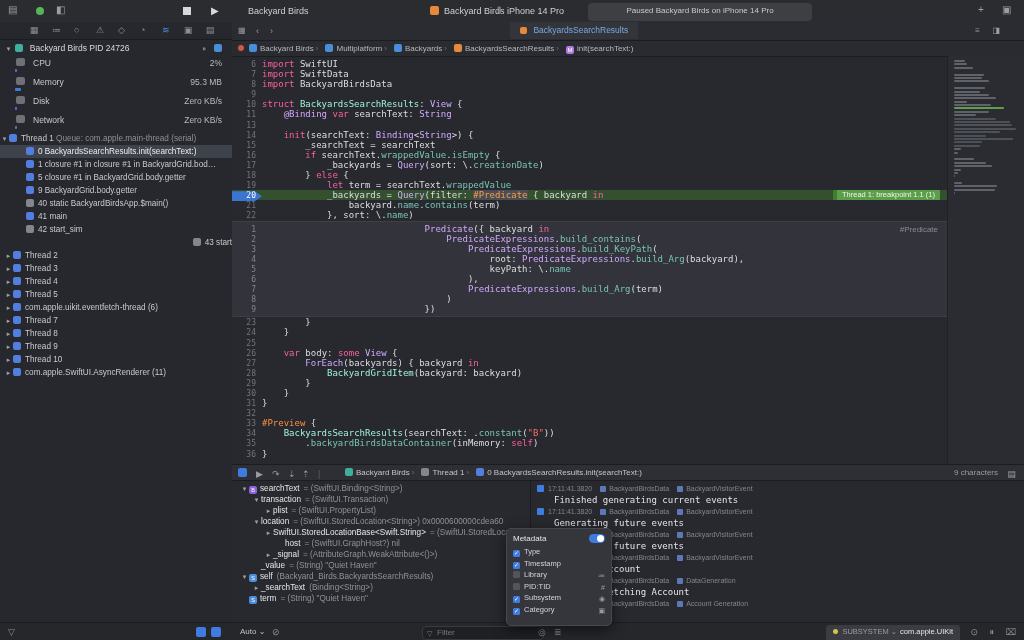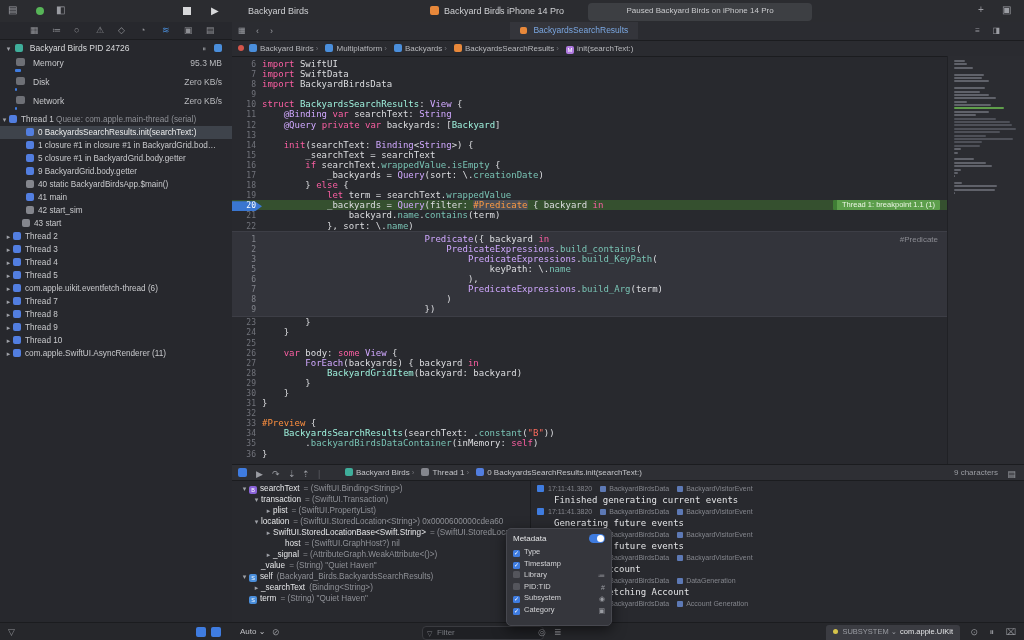--- a/index.html
+++ b/index.html
@@ -137,20 +137,26 @@
     <div id="proc-row">
       <span class="disc" style="margin-left:4px;">▾</span>
       <span class="fico" style="background:#3fae9b;"></span>
       <span>Backyard Birds PID 24726</span>
       <span class="abs ico" style="right:26px;top:4px;font-size:7px;">⏸</span>
       <span class="abs" style="right:10px;top:4px;width:8px;height:8px;border-radius:2px;background:#4a8edb;"></span>
     </div>
     <div id="gauges">
         <div class="gauge">
           <span class="gicon"></span>
+          <span class="glab">CPU</span>
+          <span class="gval">2%</span>
+          <span class="gbar" style="width: 2.24px;"></span>
+        </div>
+        <div class="gauge">
+          <span class="gicon"></span>
           <span class="glab">Memory</span>
           <span class="gval">95.3 MB</span>
           <span class="gbar" style="width: 6.08px;"></span>
         </div>
         <div class="gauge">
           <span class="gicon"></span>
           <span class="glab">Disk</span>
           <span class="gval">Zero KB/s</span>
           <span class="gbar" style="width: 2px;"></span>
         </div>
@@ -163,21 +169,21 @@
       </div>
     <div id="threads">
         <div class="trow"><span class="disc">▾</span><span class="fico user"></span><span>Thread 1 </span><span class="qtxt">Queue: com.apple.main-thread (serial)</span></div>
         <div class="trow sel" style="padding-left: 26px;"><span class="fico user"></span><span>0 BackyardsSearchResults.init(searchText:)</span></div>
         <div class="trow" style="padding-left: 26px;"><span class="fico user"></span><span>1 closure #1 in closure #1 in BackyardGrid.bod…</span></div>
         <div class="trow" style="padding-left: 26px;"><span class="fico user"></span><span>5 closure #1 in BackyardGrid.body.getter</span></div>
         <div class="trow" style="padding-left: 26px;"><span class="fico user"></span><span>9 BackyardGrid.body.getter</span></div>
         <div class="trow" style="padding-left: 26px;"><span class="fico sys"></span><span>40 static BackyardBirdsApp.$main()</span></div>
         <div class="trow" style="padding-left: 26px;"><span class="fico user"></span><span>41 main</span></div>
         <div class="trow" style="padding-left: 26px;"><span class="fico sys"></span><span>42 start_sim</span></div>
-        <div class="trow" style="padding-left: 22px;"><span class="fico sys"></span><span>43 start</span></div>
+        <div class="trow" style="padding-left: 22px; text-align: right;"><span class="fico sys"></span><span>43 start</span></div>
         <div class="trow" style="padding-left: 4px;"><span class="disc">▸</span><span class="fico user"></span><span>Thread 2</span></div>
         <div class="trow" style="padding-left: 4px;"><span class="disc">▸</span><span class="fico user"></span><span>Thread 3</span></div>
         <div class="trow" style="padding-left: 4px;"><span class="disc">▸</span><span class="fico user"></span><span>Thread 4</span></div>
         <div class="trow" style="padding-left: 4px;"><span class="disc">▸</span><span class="fico user"></span><span>Thread 5</span></div>
         <div class="trow" style="padding-left: 4px;"><span class="disc">▸</span><span class="fico user"></span><span>com.apple.uikit.eventfetch-thread (6)</span></div>
         <div class="trow" style="padding-left: 4px;"><span class="disc">▸</span><span class="fico user"></span><span>Thread 7</span></div>
         <div class="trow" style="padding-left: 4px;"><span class="disc">▸</span><span class="fico user"></span><span>Thread 8</span></div>
         <div class="trow" style="padding-left: 4px;"><span class="disc">▸</span><span class="fico user"></span><span>Thread 9</span></div>
         <div class="trow" style="padding-left: 4px;"><span class="disc">▸</span><span class="fico user"></span><span>Thread 10</span></div>
         <div class="trow" style="padding-left: 4px;"><span class="disc">▸</span><span class="fico user"></span><span>com.apple.SwiftUI.AsyncRenderer (11)</span></div>
@@ -200,37 +206,37 @@
       <span style="display:inline-block;width:6px;height:6px;border-radius:50%;background:#d4554a;vertical-align:0;"></span><span id="crumbs"><span class="crumbico" style="background: rgb(74, 142, 219);"></span><span>Backyard Birds</span><span class="crumbsep">›</span><span class="crumbico" style="background: rgb(74, 142, 219);"></span><span>Multiplatform</span><span class="crumbsep">›</span><span class="crumbico" style="background: rgb(74, 142, 219);"></span><span>Backyards</span><span class="crumbsep">›</span><span class="crumbico" style="background: rgb(232, 136, 58);"></span><span>BackyardsSearchResults</span><span class="crumbsep">›</span><span class="crumbico" style="background: rgb(176, 122, 224);">M</span><span>init(searchText:)</span></span>
     </div>
     <div id="code">
       <div id="codeA">
           <div class="crow"><span class="gut">6</span><span class="ct"><span class="k">import</span><span class="p"> SwiftUI</span></span></div>
           <div class="crow"><span class="gut">7</span><span class="ct"><span class="k">import</span><span class="p"> SwiftData</span></span></div>
           <div class="crow"><span class="gut">8</span><span class="ct"><span class="k">import</span><span class="p"> BackyardBirdsData</span></span></div>
           <div class="crow"><span class="gut">9</span><span class="ct"></span></div>
           <div class="crow"><span class="gut">10</span><span class="ct"><span class="k">struct</span><span class="p"> </span><span class="t">BackyardsSearchResults</span><span class="p">: </span><span class="f">View</span><span class="p"> {</span></span></div>
           <div class="crow"><span class="gut">11</span><span class="ct"><span class="p">    </span><span class="f">@Binding</span><span class="p"> </span><span class="k">var</span><span class="p"> searchText: </span><span class="f">String</span></span></div>
-          <div class="crow"><span class="gut">12</span><span class="ct"><span class="p">    </span><span class="f">@Query</span><span class="p"> </span><span class="k">private</span><span class="p"> </span><span class="k">var</span><span class="p"> backyards: [</span><span class="t">Backyard</span><span class="p">]</span></span></div>
           <div class="crow"><span class="gut">13</span><span class="ct"></span></div>
           <div class="crow"><span class="gut">14</span><span class="ct"><span class="p">    </span><span class="k">init</span><span class="p">(searchText: </span><span class="f">Binding</span><span class="p">&lt;</span><span class="f">String</span><span class="p">&gt;) {</span></span></div>
           <div class="crow"><span class="gut">15</span><span class="ct"><span class="p">        _searchText = searchText</span></span></div>
           <div class="crow"><span class="gut">16</span><span class="ct"><span class="p">        </span><span class="k">if</span><span class="p"> searchText.</span><span class="m">wrappedValue</span><span class="p">.</span><span class="m">isEmpty</span><span class="p"> {</span></span></div>
           <div class="crow"><span class="gut">17</span><span class="ct"><span class="p">            _backyards = </span><span class="f">Query</span><span class="p">(sort: \.</span><span class="m">creationDate</span><span class="p">)</span></span></div>
           <div class="crow"><span class="gut">18</span><span class="ct"><span class="p">        } </span><span class="k">else</span><span class="p"> {</span></span></div>
           <div class="crow"><span class="gut">19</span><span class="ct"><span class="p">            </span><span class="k">let</span><span class="p"> term = searchText.</span><span class="m">wrappedValue</span></span></div>
           <div class="crow bp"><span class="gut gbp">20</span><span class="ct"><span class="p">            _backyards = </span><span class="f">Query</span><span class="p">(filter: </span><span class="hl">#Predicate</span><span class="p"> { backyard </span><span class="k">in</span></span><span class="bpbadge">Thread 1: breakpoint 1.1 (1)</span></div>
           <div class="crow"><span class="gut">21</span><span class="ct"><span class="p">                backyard.</span><span class="m">name</span><span class="p">.</span><span class="m">contains</span><span class="p">(term)</span></span></div>
           <div class="crow"><span class="gut">22</span><span class="ct"><span class="p">            }, sort: \.</span><span class="m">name</span><span class="p">)</span></span></div>
         </div>
       <div id="band">
         <span id="band-label">#Predicate</span>
       <div class="crow"><span class="gut">1</span><span class="ct"><span class="p">                              </span><span class="f">Predicate</span><span class="p">({ backyard </span><span class="k">in</span></span></div>
           <div class="crow"><span class="gut">2</span><span class="ct"><span class="p">                                  </span><span class="f">PredicateExpressions</span><span class="p">.</span><span class="m">build_contains</span><span class="p">(</span></span></div>
           <div class="crow"><span class="gut">3</span><span class="ct"><span class="p">                                      </span><span class="f">PredicateExpressions</span><span class="p">.</span><span class="m">build_KeyPath</span><span class="p">(</span></span></div>
+          <div class="crow"><span class="gut">4</span><span class="ct"><span class="p">                                          root: </span><span class="f">PredicateExpressions</span><span class="p">.</span><span class="m">build_Arg</span><span class="p">(backyard),</span></span></div>
           <div class="crow"><span class="gut">5</span><span class="ct"><span class="p">                                          keyPath: \.</span><span class="m">name</span></span></div>
           <div class="crow"><span class="gut">6</span><span class="ct"><span class="p">                                      ),</span></span></div>
           <div class="crow"><span class="gut">7</span><span class="ct"><span class="p">                                      </span><span class="f">PredicateExpressions</span><span class="p">.</span><span class="m">build_Arg</span><span class="p">(term)</span></span></div>
           <div class="crow"><span class="gut">8</span><span class="ct"><span class="p">                                  )</span></span></div>
           <div class="crow"><span class="gut">9</span><span class="ct"><span class="p">                              })</span></span></div>
         </div>
       <div id="codeB">
           <div class="crow"><span class="gut">23</span><span class="ct"><span class="p">        }</span></span></div>
           <div class="crow"><span class="gut">24</span><span class="ct"><span class="p">    }</span></span></div>
           <div class="crow"><span class="gut">25</span><span class="ct"></span></div>

